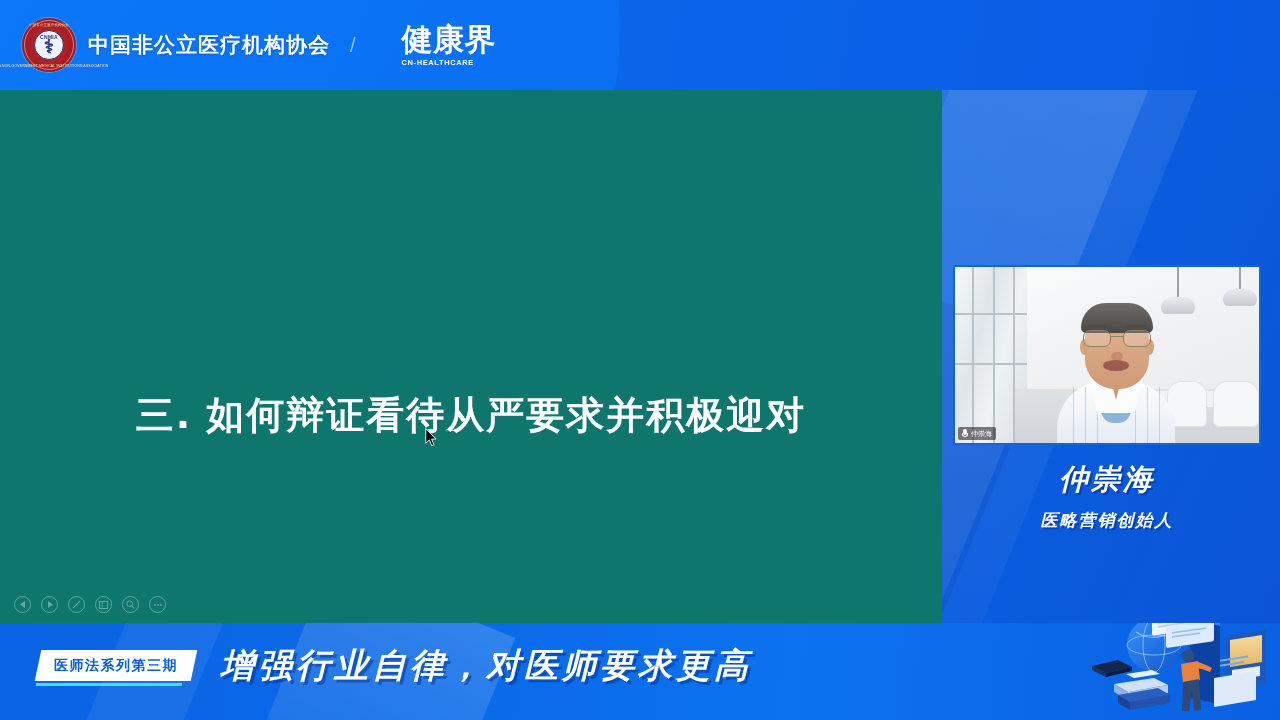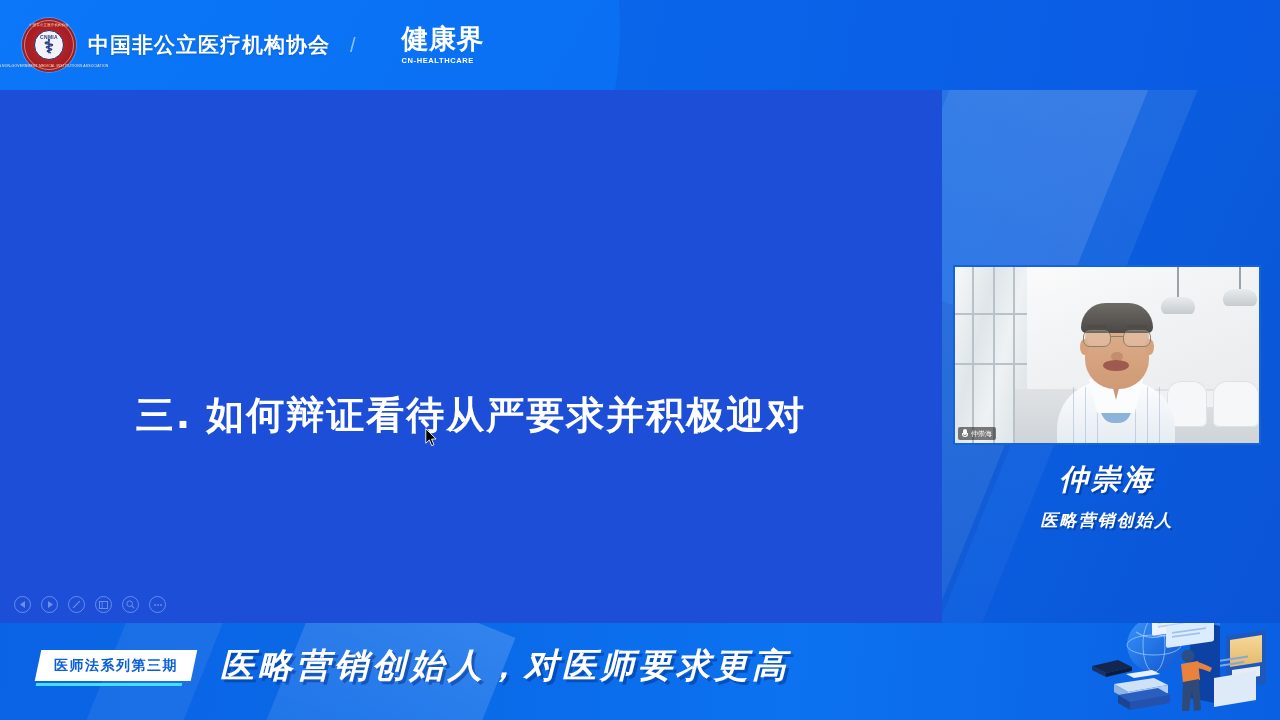--- a/index.html
+++ b/index.html
@@ -123,29 +123,29 @@
   .yxy-text{ display:flex; flex-direction:column; line-height:1; }
   .yxy-cn{
     color:#fff; font-size:24px; font-weight:bold; letter-spacing:1px;
   }
   .yxy-url{
     color:rgba(255,255,255,.8); font-size:6px; letter-spacing:.4px;
     margin-top:3px; text-align:right;
   }
 
   .logo-jkj{ display:flex; flex-direction:column; line-height:1; margin-left:26px; }
-  .jkj-cn{ color:#fff; font-size:27px; font-weight:bold; letter-spacing:.5px; }
+  .jkj-cn{ color:#fff; font-size:31px; font-weight:bold; letter-spacing:.5px; }
   .jkj-en{
     color:#fff; font-size:7.5px; font-weight:bold; letter-spacing:.6px; margin-top:4px;
   }
 
   
   .slide{
     position:absolute; left:0; top:90px; width:942px; height:533px;
-    background:#1d4ed8;
+    background:#0f766e;
     overflow:hidden;
   }
   .slide-text{
     position:absolute; left:0; right:0; top:300px;
     text-align:center; color:#ffffff;
     font-size:38px; font-weight:bold; letter-spacing:2px;
     font-family:"DejaVu Sans","Liberation Sans",sans-serif;
   }
   .slide-text .num{ margin-right:14px; }
 
@@ -513,21 +513,21 @@
 
 <div class="footer">
   <div class="footer-diag"></div>
   <div class="footer-diag2"></div>
 
   <div class="badge">
     <span>医师法系列第三期</span>
   </div>
   <div class="badge-accent"></div>
 
-  <div class="footer-title">医略营销创始人，对医师要求更高</div>
+  <div class="footer-title">增强行业自律，对医师要求更高</div>
 
   <svg class="illus" viewBox="0 0 196 128">
     <defs>
       <linearGradient id="gA" x1="0" y1="0" x2="1" y2="1">
         <stop offset="0" stop-color="#3f9bff"></stop>
           <stop offset="1" stop-color="#1152c9"></stop>
       </linearGradient>
       <linearGradient id="gB" x1="0" y1="0" x2="0" y2="1">
         <stop offset="0" stop-color="#f7d99a"></stop>
           <stop offset="1" stop-color="#e3b86a"></stop>

